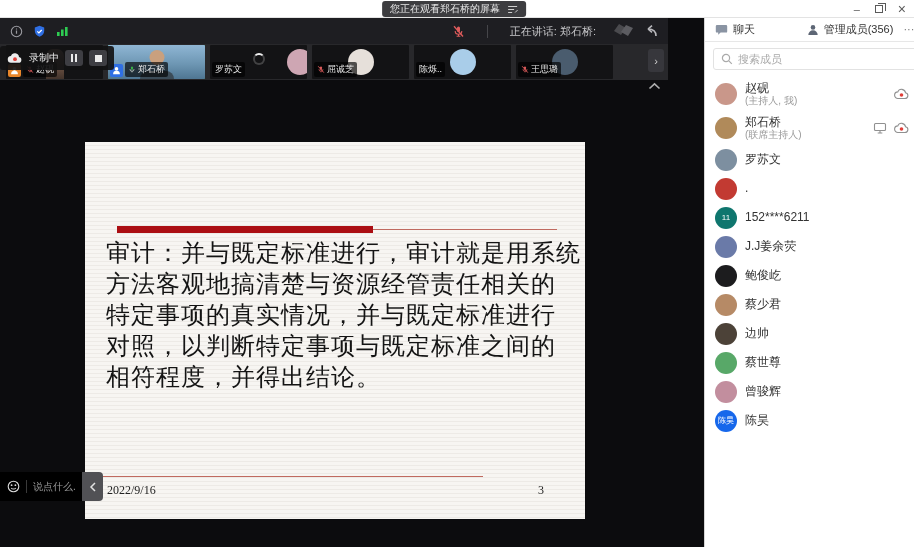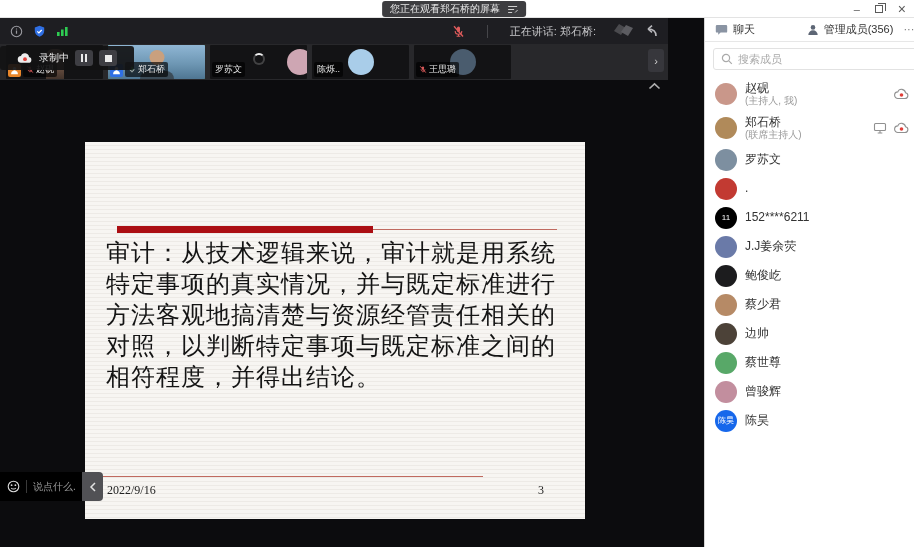--- a/index.html
+++ b/index.html
@@ -39,21 +39,21 @@
   .tile .figure { position:absolute; left:50%; top:4px; transform:translateX(-50%); width:18px; height:30px; border-radius:7px 7px 0 0; background:linear-gradient(180deg,#caa58d 0%,#8d6a56 40%,#4c3a30 100%); opacity:.85; }
   .tile .avatar-circle { position:absolute; left:50%; top:50%; transform:translate(-50%,-50%); width:26px; height:26px; border-radius:50%; }
   .tile .blob { position:absolute; right:-6px; top:4px; width:26px; height:26px; border-radius:50%; background:#e3b7c4; opacity:.9; }
   .spinner { position:absolute; left:50%; top:8px; transform:translateX(-50%); width:12px; height:12px; border-radius:50%; border:2px solid rgba(255,255,255,.2); border-top-color:#f0f0f0; }
   .tile-label { position:absolute; left:2px; bottom:2px; background:rgba(0,0,0,.65); border-radius:2px; padding:1px 3px; display:flex; align-items:center; gap:2px; color:#e6e6e6; font-size:9px; white-space:nowrap; max-width:92px; overflow:hidden; }
   .badge { position:absolute; left:2px; bottom:2px; width:13px; height:13px; border-radius:2px; display:flex; align-items:center; justify-content:center; }
   .badge + .tile-label { left:17px; }
   .badge.orange { background:#e8862a; }
   .badge.blue { background:#2f6fe4; }
 
-  .rec-pill { position:absolute; left:0px; top:2px; height:24px; background:rgba(18,18,20,.92); border-radius:3px; display:flex; align-items:center; gap:6px; padding:0 17px; z-index:6; }
+  .rec-pill { position:absolute; left:0px; top:2px; height:24px; background:rgba(18,18,20,.92); border-radius:3px; display:flex; align-items:center; gap:6px; padding:0 7px; z-index:6; }
   .rec-text { color:#ececec; font-size:10px; white-space:nowrap; }
   .rec-btn { width:18px; height:16px; background:#3e3e43; border-radius:3px; display:flex; align-items:center; justify-content:center; gap:2px; }
   .rec-btn .bar { width:2px; height:8px; background:#ececec; }
   .rec-btn .sq { width:7px; height:7px; background:#ececec; }
 
   .next-btn { position:absolute; right:4px; top:5px; width:16px; height:23px; background:#37373c; border-radius:3px; color:#cfcfcf; font-size:11px; display:flex; align-items:center; justify-content:center; z-index:6; }
   .collapse-up { position:absolute; right:7px; bottom:-10px; z-index:6; display:flex; }
 
   
   .stage { position:absolute; left:0; top:62px; width:100%; bottom:0; background:#0c0c0e; }
@@ -211,20 +211,33 @@
             </span>
           </div>
           <div class="tile">
             <div class="blob"></div>
             <div class="spinner"></div>
             <span class="tile-label">
               <span>罗苏文</span>
             </span>
           </div>
           <div class="tile">
+            <div class="avatar-circle" style="background:#e6e0da"></div>
+            <span class="tile-label">
+              <span class="ic">
+                <svg width="8" height="9" viewBox="0 0 13 13">
+                  <rect x="5" y="1.5" width="3" height="5.5" rx="1.5" fill="#e05c5c"></rect>
+                  <path d="M3.2 6a3.3 3.3 0 0 0 6.6 0M6.5 9.3v1.8" fill="none" stroke="#e05c5c" stroke-width="1.3"></path>
+                  <path d="M2 1.3l9 10.2" stroke="#e05c5c" stroke-width="1.6"></path>
+                </svg>
+              </span>
+              <span>屈诚芝</span>
+            </span>
+          </div>
+          <div class="tile">
             <div class="avatar-circle" style="background:#a9cde9"></div>
             <span class="tile-label">
               <span>陈烁..</span>
             </span>
           </div>
           <div class="tile">
             <div class="avatar-circle" style="background:#4a5c6e"></div>
             <span class="tile-label">
               <span class="ic">
                 <svg width="8" height="9" viewBox="0 0 13 13">
@@ -261,23 +274,23 @@
             <path d="M1.5 6.5L6.5 1.8 11.5 6.5" fill="none" stroke="#aeaeae" stroke-width="1.6"></path>
           </svg>
       </div>
     </div>
 
     <div class="stage">
       <div class="slide">
         <div class="red-thin-top"></div>
         <div class="red-bar"></div>
         <div class="slide-text">
-          <div>审计：从技术逻辑来说，审计就是用系统</div>
+          <div>审计：并与既定标准进行，审计就是用系统</div>
+          <div>方法客观地搞清楚与资源经管责任相关的</div>
           <div>特定事项的真实情况，并与既定标准进行</div>
-          <div>方法客观地搞清楚与资源经管责任相关的</div>
           <div>对照，以判断特定事项与既定标准之间的</div>
           <div>相符程度，并得出结论。</div>
         </div>
         <div class="slide-footer-line"></div>
         <div class="slide-date">2022/9/16</div>
         <div class="slide-page">3</div>
       </div>
 
       <div class="chat-overlay">
         <div class="chat-bar">
@@ -437,21 +450,21 @@
               <svg width="14" height="13" viewBox="0 0 14 13">
                 <rect x="1" y="3.5" width="7.5" height="6" rx="1" fill="#e06060"></rect>
                 <path d="M9 6l4-2.2v5.4L9 7z" fill="#e06060"></path>
                 <path d="M1.2 1.6l11.6 10" stroke="#fff" stroke-width="2"></path>
                 <path d="M1.2 1.6l11.6 10" stroke="#e06060" stroke-width="1.2"></path>
               </svg>
             </span>
           </span>
         </div>
         <div class="mrow">
-          <span class="avatar" style="background:#000000">11</span>
+          <span class="avatar" style="background:#0f766e">11</span>
           <span class="mcol">
             <span class="mname">152****6211</span>
           </span>
           <span class="micons">
             <span class="ic">
               <svg width="13" height="13" viewBox="0 0 13 13">
                 <rect x="5" y="1.5" width="3" height="5.5" rx="1.5" fill="#e06060"></rect>
                 <path d="M3.2 6a3.3 3.3 0 0 0 6.6 0M6.5 9.3v1.8M4.6 11.3h3.8" fill="none" stroke="#e06060" stroke-width="1.1"></path>
                 <path d="M2 1.3l9 10.2" stroke="#fff" stroke-width="2.2"></path>
                 <path d="M2 1.3l9 10.2" stroke="#e06060" stroke-width="1.2"></path>

